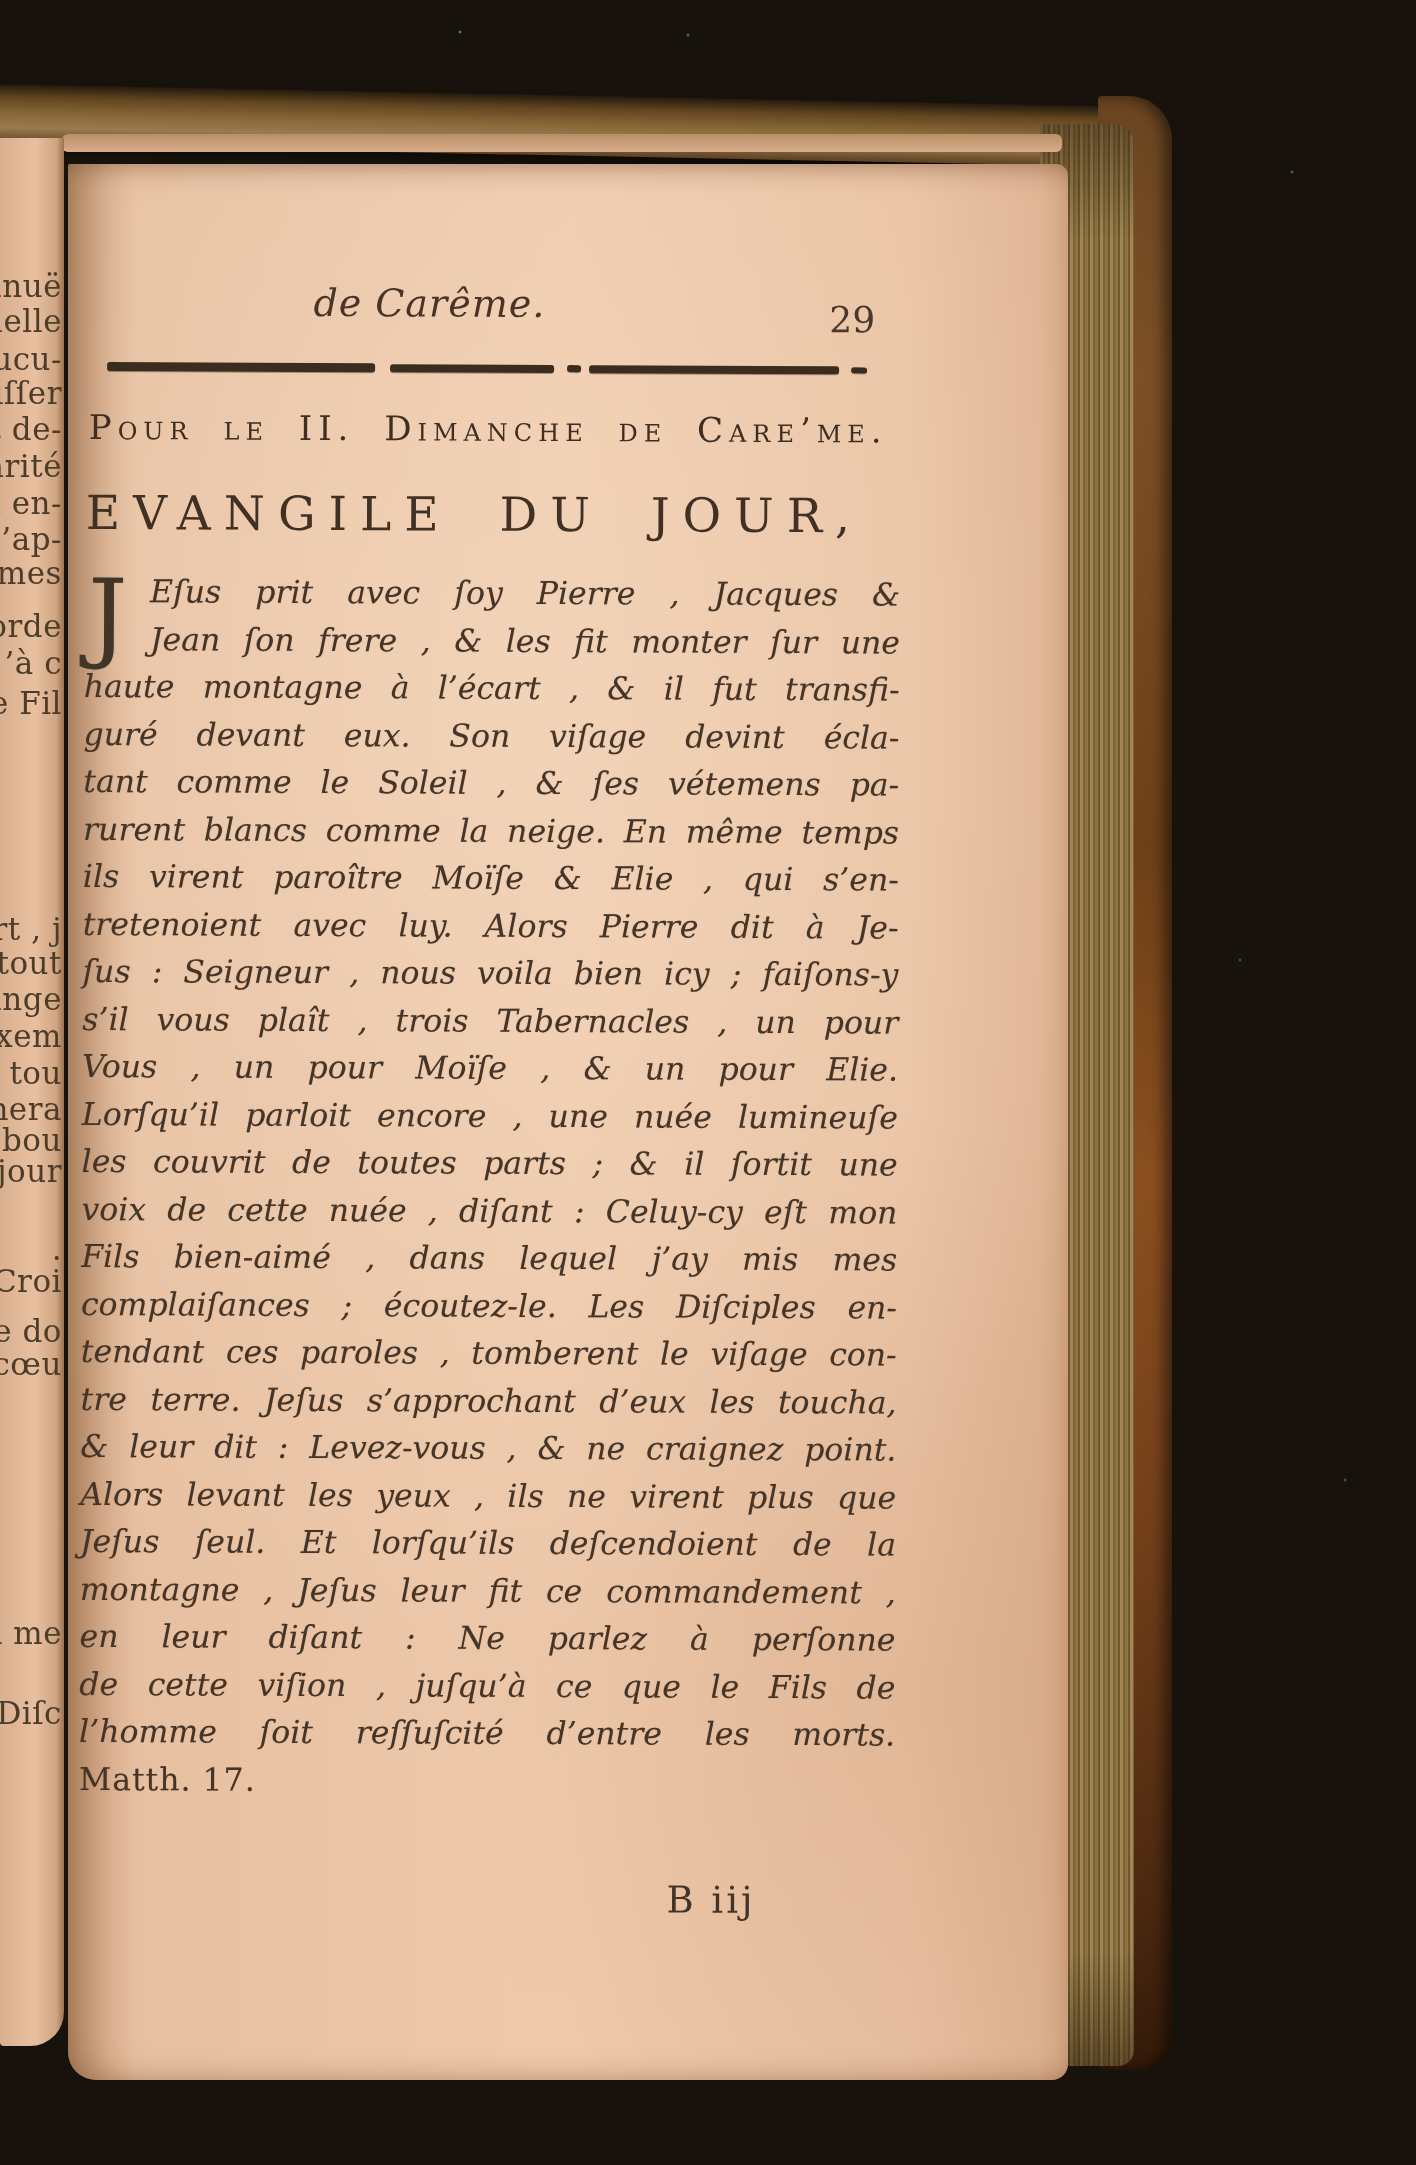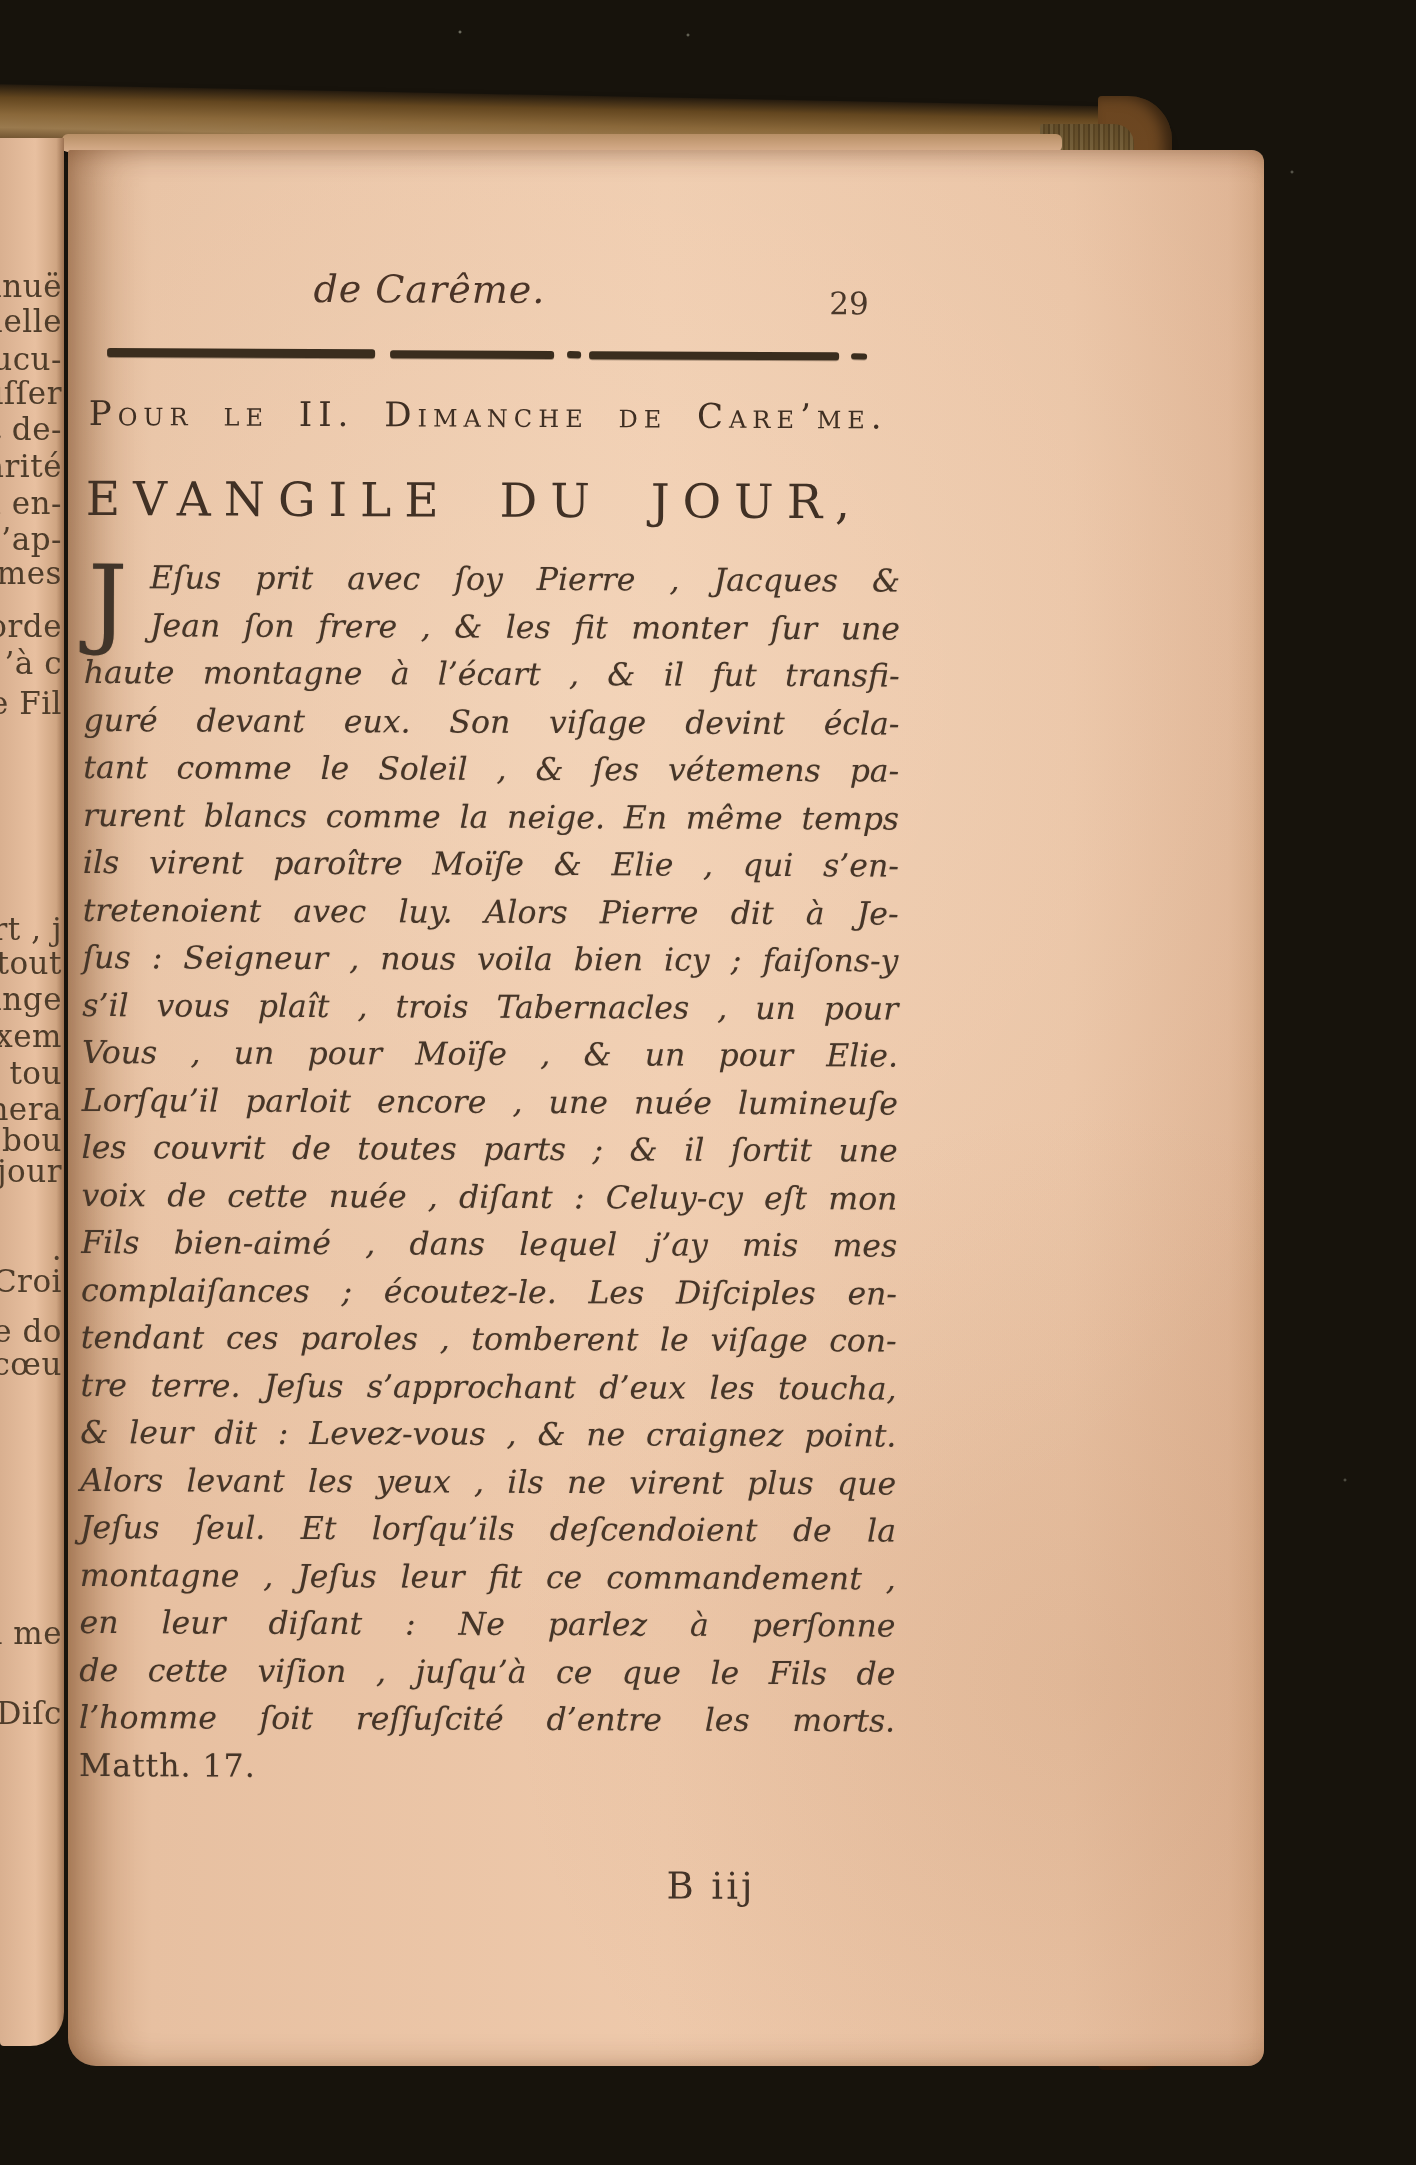--- a/index.html
+++ b/index.html
@@ -49,40 +49,40 @@
   }
   .prev-page{
     position:absolute;left:0;top:138px;width:64px;height:1908px;
     background:linear-gradient(90deg,#d9b090 0%,#e8c0a0 55%,#cfa582 88%,#9c7252 100%);
     border-radius:0 0 34px 4px;
     overflow:hidden;z-index:5;
     color:#4e3c2a;font-size:31px;
   }
   .frag{position:absolute;right:2px;white-space:nowrap;letter-spacing:.5px;}
   .page{
-    position:absolute;left:68px;top:150px;width:1196px;height:1916px;
+    position:absolute;left:68px;top:164px;width:1000px;height:1916px;
     background:
       radial-gradient(120% 80% at 42% 28%, rgba(255,238,218,.30), rgba(255,238,218,0) 62%),
       radial-gradient(80% 50% at 85% 80%, rgba(170,115,75,.14), rgba(170,115,75,0) 60%),
       linear-gradient(90deg,#d3a784 0%,#e7c0a1 7%,#eec9ab 50%,#e9c2a3 84%,#dfb494 97%,#d2a582 100%),
       #ecc6a8;
     border-radius:2px 12px 16px 28px;
     box-shadow:inset 34px 0 46px -18px rgba(95,50,18,.45), inset 0 16px 22px -14px rgba(95,50,18,.35), inset 0 -14px 24px -16px rgba(120,70,35,.30);
     z-index:6;
   }
   .content{
     position:absolute;left:18px;top:0;width:816px;height:100%;
     color:#46352a;transform:rotate(.25deg);transform-origin:left top;
   }
   .running-title{
     position:absolute;top:116px;left:0;width:100%;text-align:center;
     transform:translateX(-64px);
     font-style:italic;font-size:38px;letter-spacing:1px;color:#4a3427;
   }
-  .page-number{position:absolute;top:132px;left:744px;font-size:31px;color:#4a382a;}
+  .page-number{position:absolute;top:132px;left:744px;font-size:36px;color:#4a382a;}
   .rule{position:absolute;top:198px;left:22px;width:772px;display:flex;align-items:center;}
   .rule span{background:#3a2d1e;border-radius:3px;box-shadow:0 1px 0 rgba(58,45,30,.4);}
   .rs1{width:268px;height:9px;}
   .rs2{width:164px;height:8px;margin-left:15px;}
   .rs3{width:14px;height:7px;margin-left:13px;}
   .rs4{width:250px;height:8px;margin-left:8px;}
   .rs5{width:16px;height:6px;margin-left:12px;}
   .section-heading{
     position:absolute;top:243px;left:4px;white-space:nowrap;
     font-variant:small-caps;font-size:34px;letter-spacing:6px;word-spacing:13px;

